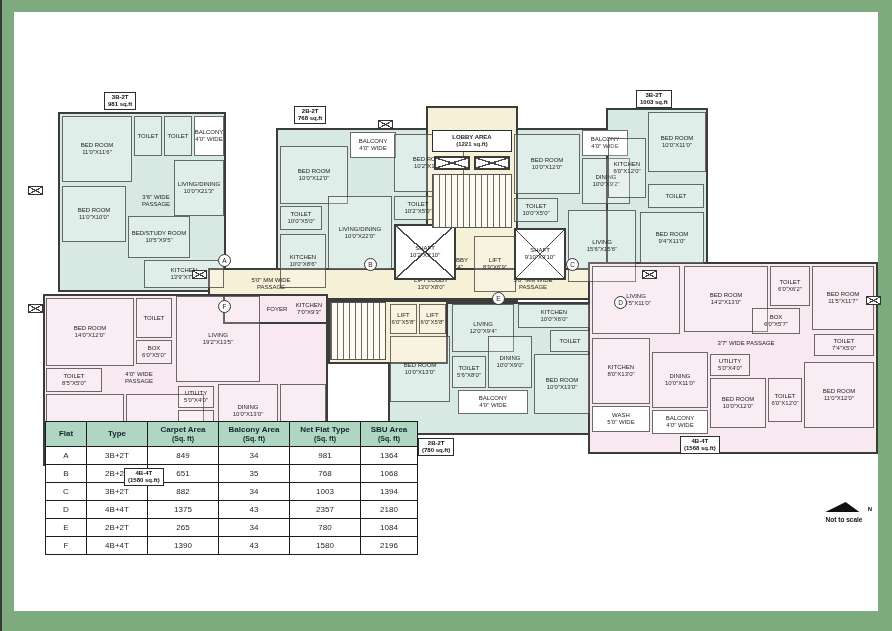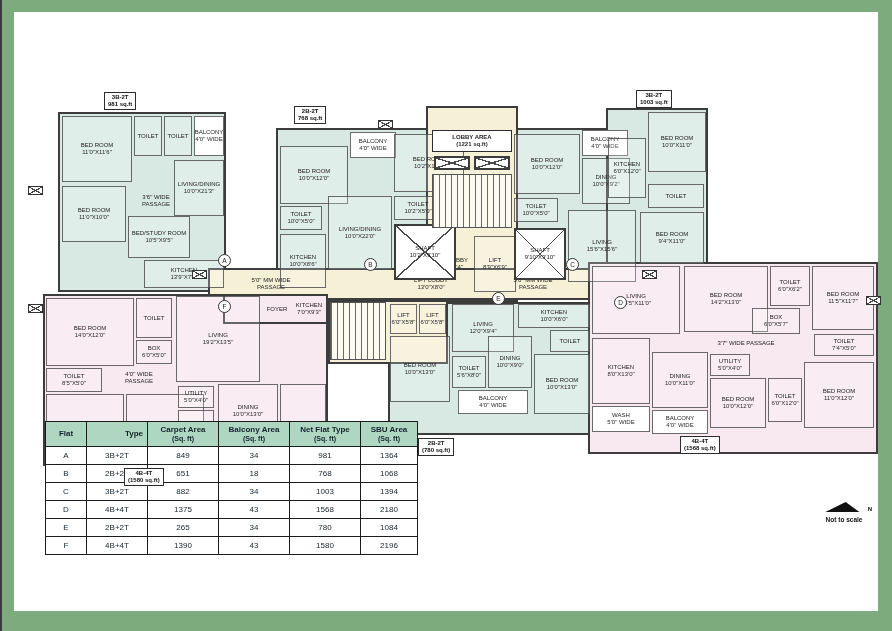--- a/index.html
+++ b/index.html
@@ -414,21 +414,21 @@
       <div class="marker" style="left: 614px; top: 180px;"></div>
       <div class="marker" style="left: 350px; top: 30px;"></div>
     </div>
 
   <table id="areas">
     <thead>
         <tr>
           <th style="min-width: 32px;">
             <div>Flat</div>
           </th>
-          <th style="min-width: 52px; text-align: right;">
+          <th style="min-width: 52px;">
             <div>Type</div>
           </th>
           <th style="min-width: 62px;">
             <div>Carpet Area</div>
             <div class="th2">(Sq. ft)</div>
           </th>
           <th style="min-width: 62px;">
             <div>Balcony Area</div>
             <div class="th2">(Sq. ft)</div>
           </th>
@@ -448,38 +448,38 @@
           <td>3B+2T</td>
           <td>849</td>
           <td>34</td>
           <td>981</td>
           <td>1364</td>
         </tr>
         <tr>
           <td>B</td>
           <td>2B+2T</td>
           <td>651</td>
-          <td>18</td>
+          <td>35</td>
           <td>768</td>
           <td>1068</td>
         </tr>
         <tr>
           <td>C</td>
           <td>3B+2T</td>
           <td>882</td>
           <td>34</td>
           <td>1003</td>
           <td>1394</td>
         </tr>
         <tr>
           <td>D</td>
           <td>4B+4T</td>
           <td>1375</td>
           <td>43</td>
-          <td>1568</td>
+          <td>2357</td>
           <td>2180</td>
         </tr>
         <tr>
           <td>E</td>
           <td>2B+2T</td>
           <td>265</td>
           <td>34</td>
           <td>780</td>
           <td>1084</td>
         </tr>

